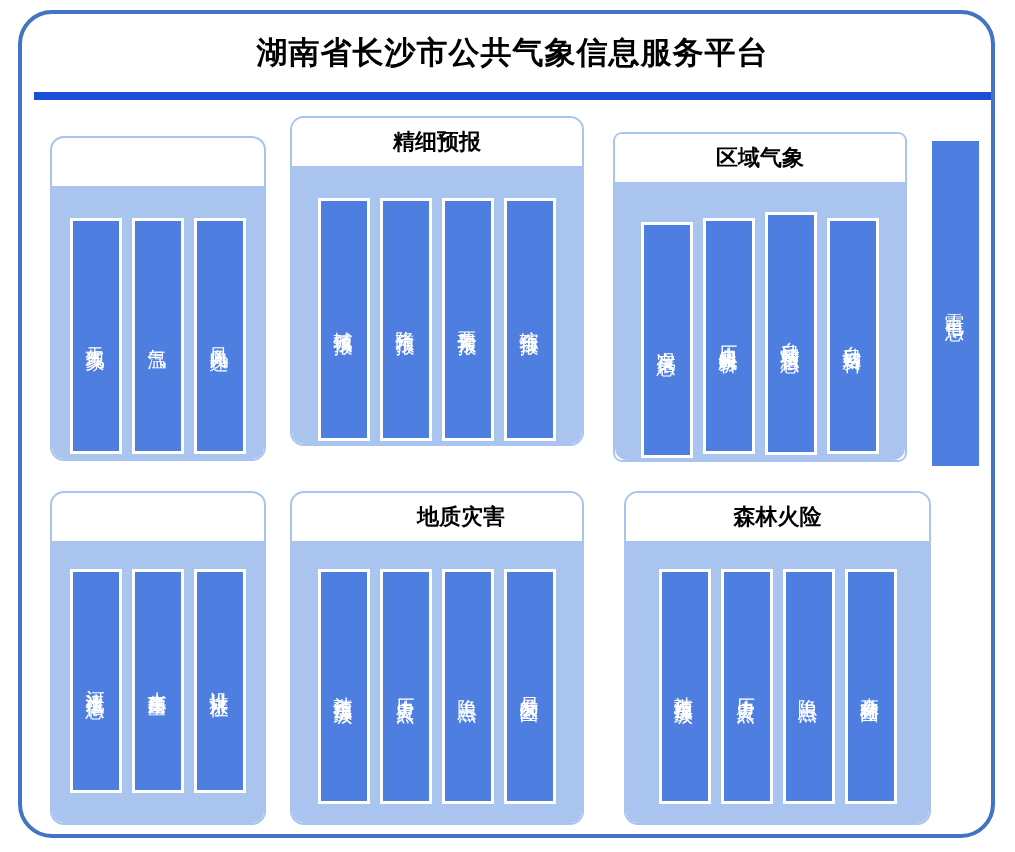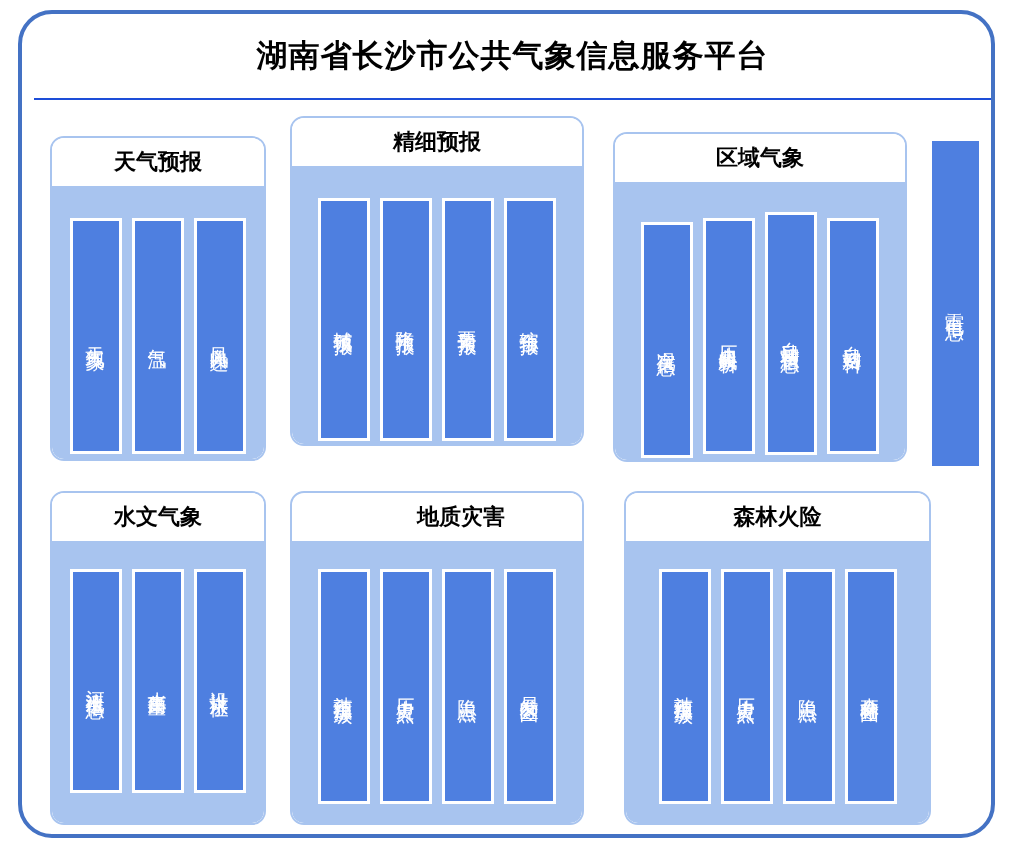--- a/index.html
+++ b/index.html
@@ -28,21 +28,21 @@
   }
   #platform-title-bar {
     position: absolute;
     left: 12px;
     top: 0;
     right: 0;
     height: 86px;
     display: flex;
     align-items: center;
     justify-content: center;
-    border-bottom: 2px solid #1d4ed8;
+    border-bottom: 8px solid #1d4ed8;
     box-sizing: border-box;
   }
   #platform-title {
     font-size: 31px;
     font-weight: bold;
     color: #000000;
     letter-spacing: 1px;
     white-space: nowrap;
     font-family: "DejaVu Sans", "Liberation Sans", sans-serif;
   }
@@ -152,23 +152,20 @@
 
 <div id="platform-frame">
 
   <div id="platform-title-bar">
     <div id="platform-title">湖南省长沙市公共气象信息服务平台</div>
   </div>
 
   <div id="content-region">
 
     <div class="panel panel-a" id="panel-weather-forecast" style="left:28px; top:32px; width:216px; height:325px;">
-      <div class="panel-header">
-        <span class="panel-title">天气预报</span>
-      </div>
       <div class="panel-body">
         <div class="items-row">
           <div class="feature-block" style="height:236px; margin-top:32px;">天气现象</div>
           <div class="feature-block" style="height:236px; margin-top:32px;">气温</div>
           <div class="feature-block" style="height:236px; margin-top:32px;">风向风速</div>
         </div>
       </div>
     </div>
 
     <div class="panel panel-b" id="panel-fine-forecast" style="left:268px; top:12px; width:294px; height:330px;">
@@ -178,40 +175,37 @@
       <div class="panel-body">
         <div class="items-row">
           <div class="feature-block" style="height:243px; margin-top:32px;">城镇预报</div>
           <div class="feature-block" style="height:243px; margin-top:32px;">降水预报</div>
           <div class="feature-block" style="height:243px; margin-top:32px;">要素预报</div>
           <div class="feature-block" style="height:243px; margin-top:32px;">综合预报</div>
         </div>
       </div>
     </div>
 
-    <div class="panel panel-b" id="panel-regional-meteorology" style="left:591px; top:28px; width:294px; height:330px;">
+    <div class="panel panel-b" id="panel-regional-meteorology" style="left:591px; top:28px; width:294px; height:330px;border-radius:9px;">
       <div class="panel-header">
         <span class="panel-title">区域气象</span>
       </div>
       <div class="panel-body">
         <div class="items-row">
           <div class="feature-block" style="height:236px; margin-top:40px;">实况信息</div>
           <div class="feature-block" style="height:236px; margin-top:36px;">历史曲线分析</div>
           <div class="feature-block" style="height:243px; margin-top:30px;">自动站状态信息</div>
           <div class="feature-block" style="height:236px; margin-top:36px;">自动站资料</div>
         </div>
       </div>
     </div>
 
     <div id="lightning-block">雷电信息</div>
 
     <div class="panel panel-a" id="panel-hydro-meteorology" style="left:28px; top:387px; width:216px; height:334px;">
-      <div class="panel-header">
-        <span class="panel-title">水文气象</span>
-      </div>
       <div class="panel-body">
         <div class="items-row">
           <div class="feature-block" style="height:224px; margin-top:28px;">河流水位信息</div>
           <div class="feature-block" style="height:224px; margin-top:28px;">水库集雨量</div>
           <div class="feature-block" style="height:224px; margin-top:28px;">设计洪水位</div>
         </div>
       </div>
     </div>
 
     <div class="panel panel-b" id="panel-geological-hazard" style="left:268px; top:387px; width:294px; height:334px;padding-left:48px;">

